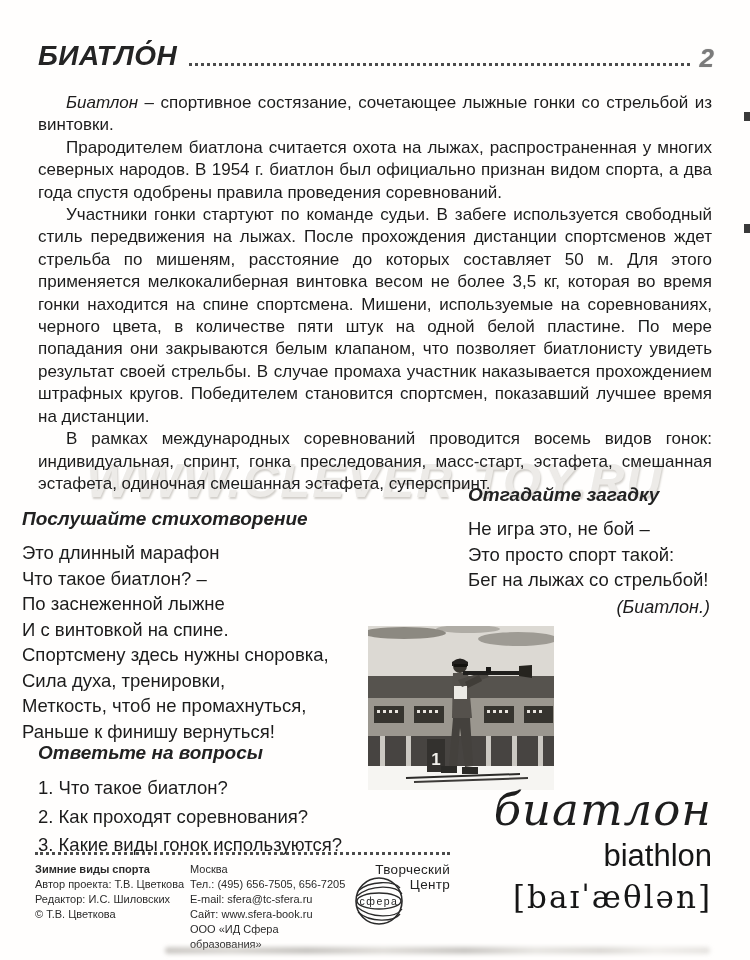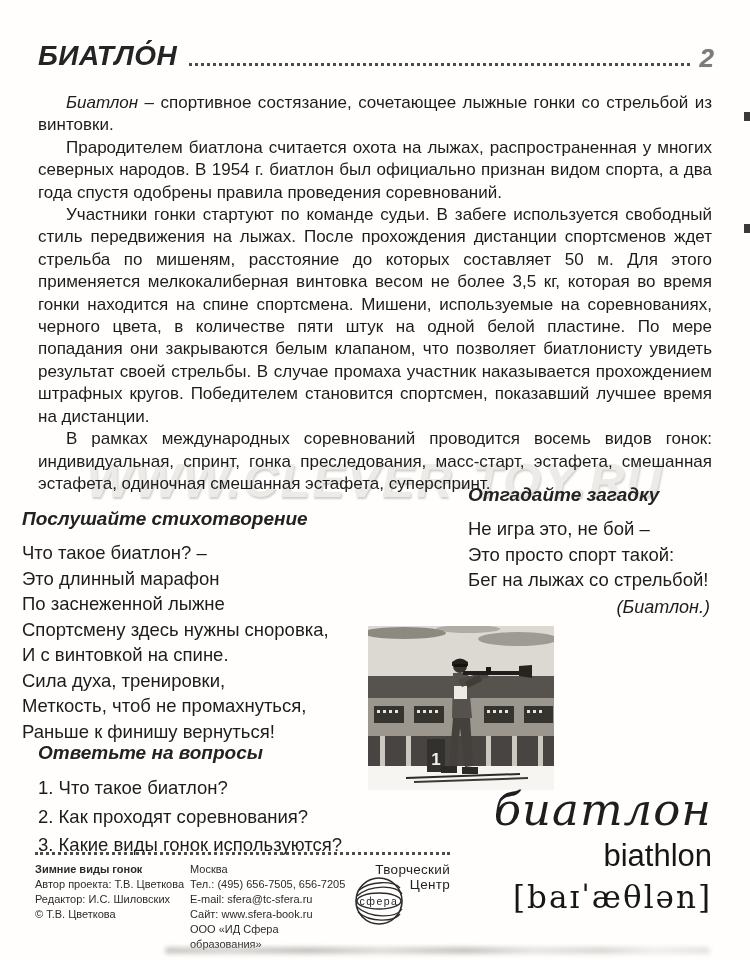--- a/index.html
+++ b/index.html
@@ -106,25 +106,25 @@
 
   <div class="article">
     <p><span class="lead-italic">Биатлон</span><span> – спортивное состязание, сочетающее лыжные гонки со стрельбой из винтовки.</span></p>
     <p>Прародителем биатлона считается охота на лыжах, распространенная у многих северных народов. В 1954 г. биатлон был официально признан видом спорта, а два года спустя одобрены правила проведения соревнований.</p>
     <p>Участники гонки стартуют по команде судьи. В забеге используется свободный стиль передвижения на лыжах. После прохождения дистанции спортсменов ждет стрельба по мишеням, расстояние до которых составляет 50 м. Для этого применяется мелкокалиберная винтовка весом не более 3,5 кг, которая во время гонки находится на спине спортсмена. Мишени, используемые на соревнованиях, черного цвета, в количестве пяти штук на одной белой пластине. По мере попадания они закрываются белым клапаном, что позволяет биатлонисту увидеть результат своей стрельбы. В случае промаха участник наказывается прохождением штрафных кругов. Победителем становится спортсмен, показавший лучшее время на дистанции.</p>
     <p>В рамках международных соревнований проводится восемь видов гонок: индивидуальная, спринт, гонка преследования, масс-старт, эстафета, смешанная эстафета, одиночная смешанная эстафета, суперспринт.</p>
   </div>
 
   <div class="poem-block">
     <div class="sec-heading">Послушайте стихотворение</div>
+    <div class="poem-line">Это длинный марафон</div>
     <div class="poem-line">Что такое биатлон? –</div>
-    <div class="poem-line">Это длинный марафон</div>
     <div class="poem-line">По заснеженной лыжне</div>
+    <div class="poem-line">И с винтовкой на спине.</div>
     <div class="poem-line">Спортсмену здесь нужны сноровка,</div>
-    <div class="poem-line">И с винтовкой на спине.</div>
     <div class="poem-line">Сила духа, тренировки,</div>
     <div class="poem-line">Меткость, чтоб не промахнуться,</div>
     <div class="poem-line">Раньше к финишу вернуться!</div>
   </div>
 
   <div class="riddle-block">
     <div class="sec-heading">Отгадайте загадку</div>
     <div class="riddle-line">Не игра это, не бой –</div>
     <div class="riddle-line">Это просто спорт такой:</div>
     <div class="riddle-line">Бег на лыжах со стрельбой!</div>
@@ -201,21 +201,21 @@
   </div>
 
   <div class="vocab">
     <div class="vocab-cursive">биатлон</div>
     <div class="vocab-english">biathlon</div>
     <div class="vocab-transcription">[baɪˈæθlən]</div>
   </div>
 
   <div class="footer">
     <div class="footer-col1">
-      <div class="footer-series">Зимние виды гонок</div>
+      <div class="footer-series">Зимние виды спорта</div>
       <div>Автор проекта: Т.В. Цветкова</div>
       <div>Редактор: И.С. Шиловских</div>
       <div>© Т.В. Цветкова</div>
     </div>
     <div class="footer-col2">
       <div>Москва</div>
       <div>Тел.: (495) 656-7505, 656-7205</div>
       <div>E-mail: sfera@tc-sfera.ru</div>
       <div>Сайт: www.sfera-book.ru</div>
       <div>ООО «ИД Сфера образования»</div>

